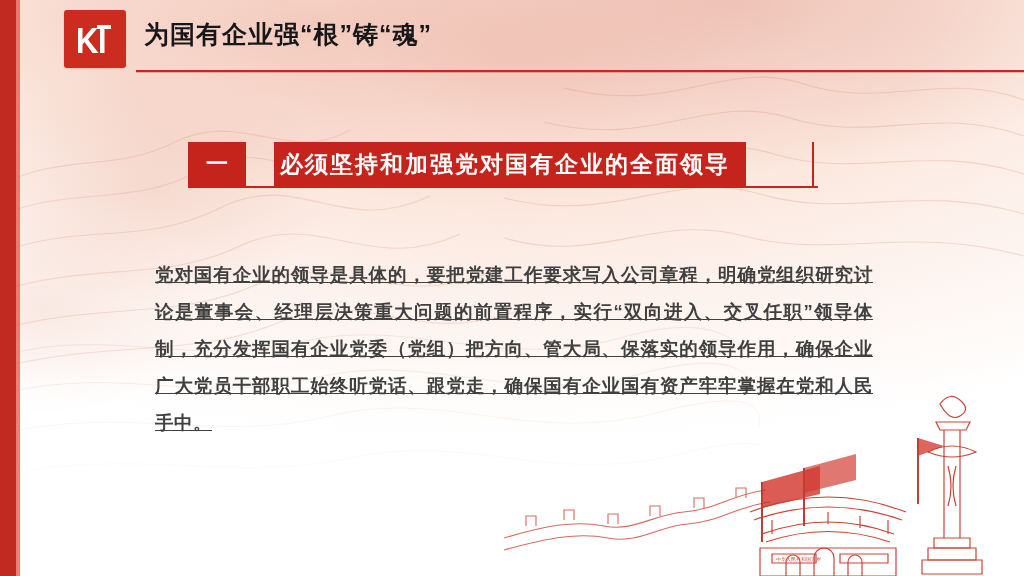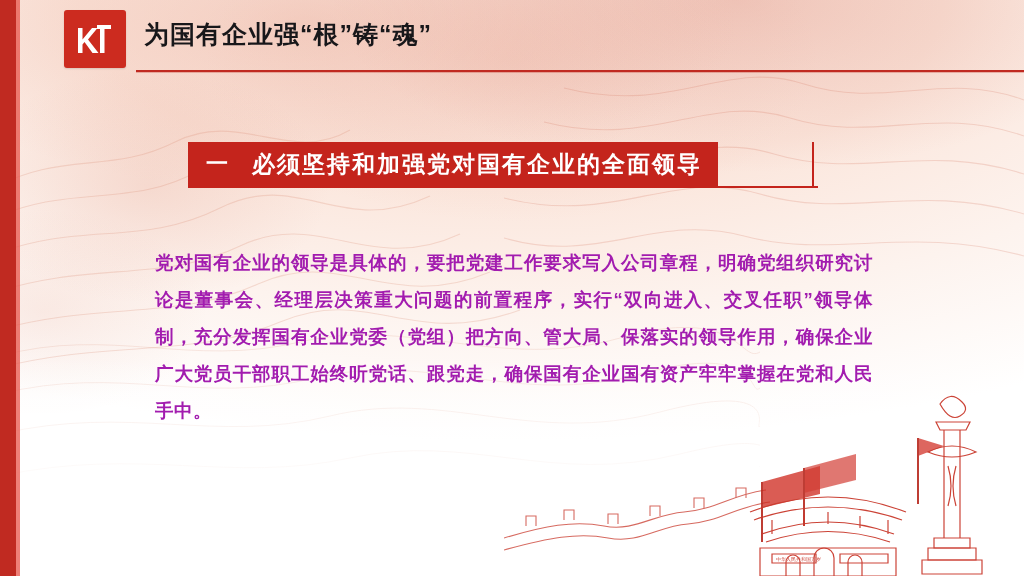--- a/index.html
+++ b/index.html
@@ -135,20 +135,21 @@
   .section-text {
     background: #c4241c;
     color: #ffffff;
     font-size: 23px;
     font-weight: bold;
     letter-spacing: 2px;
     display: flex;
     align-items: center;
     padding: 0 16px 0 6px;
     white-space: nowrap;
+    margin-left: 28px;
   }
   .section-band-underline {
     position: absolute;
     left: 188px;
     top: 186px;
     width: 630px;
     height: 2px;
     background: #c4241c;
     z-index: 7;
   }
@@ -158,29 +159,30 @@
     top: 142px;
     width: 2px;
     height: 46px;
     background: #c4241c;
     z-index: 7;
   }
 
   
   .body-text {
     position: absolute;
-    left: 155px; top: 244px;
+    left: 155px; top: 256px;
     width: 718px;
     font-size: 18.5px;
     font-weight: bold;
-    color: #a21caf;
+    color: #404040;
     line-height: 37px;
     letter-spacing: .5px;
     text-align: justify;
     z-index: 7;
+    text-decoration: underline;
   }
 
   
   .illus {
     position: absolute;
     right: 0; bottom: 0;
     width: 520px; height: 300px;
     z-index: 4;
     pointer-events: none;
   }

